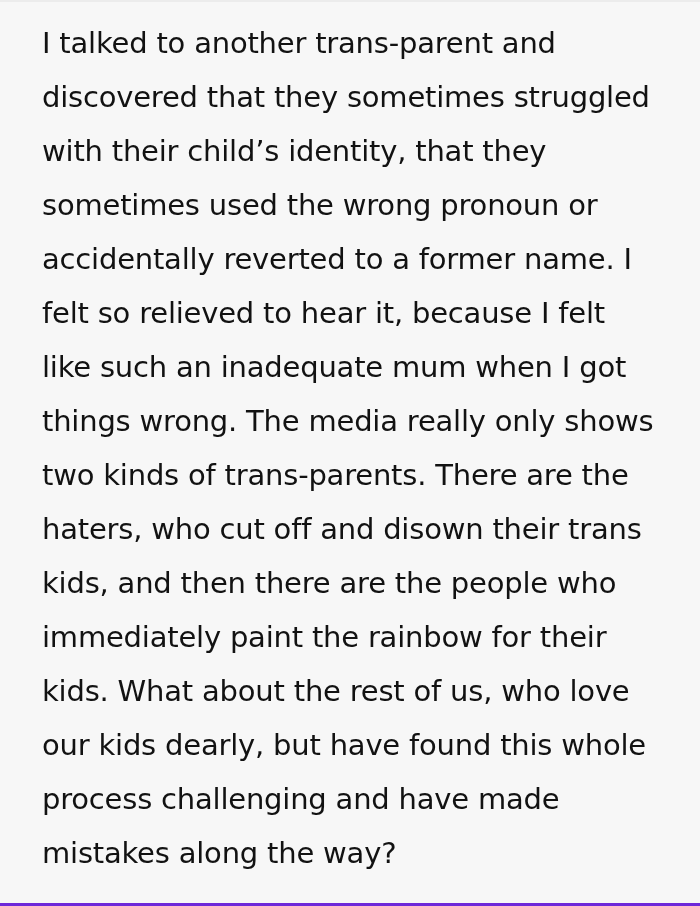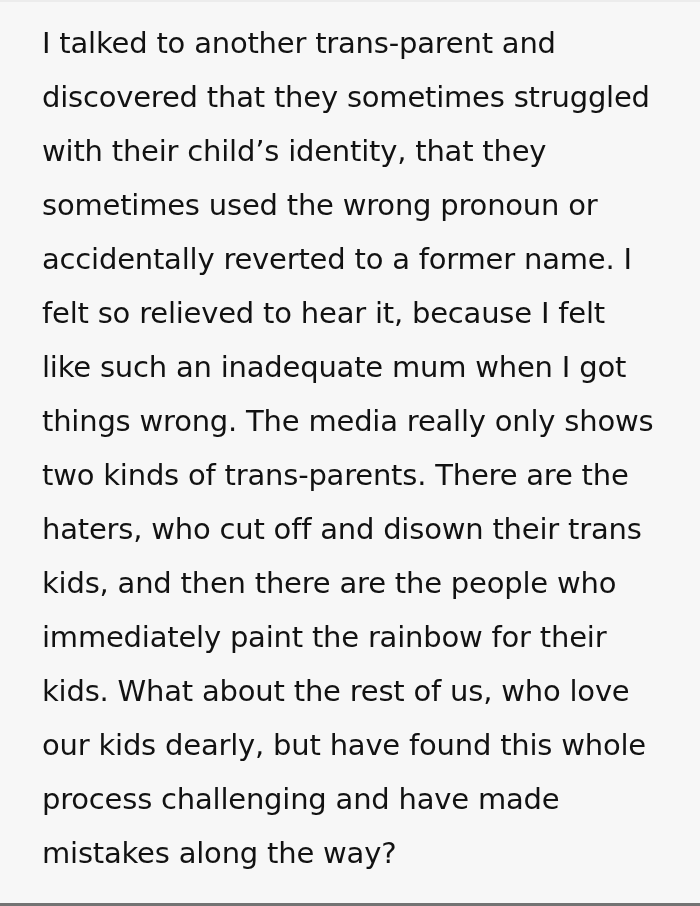--- a/index.html
+++ b/index.html
@@ -6,21 +6,21 @@
     margin: 0;
     padding: 0;
   }
   .page {
     position: relative;
     width: 700px;
     height: 906px;
     box-sizing: border-box;
     background: #f7f7f7;
     border-top: 2px solid #ececec;
-    border-bottom: 3px solid #737373;
+    border-bottom: 3px solid #6d28d9;
     overflow: hidden;
     font-family: "DejaVu Sans", "Liberation Sans", sans-serif;
   }
   .quote-text {
     margin: 0;
     padding: 14px 20px 0 42px;
     font-size: 29px;
     line-height: 54px;
     letter-spacing: -0.2px;
     color: #121212;

